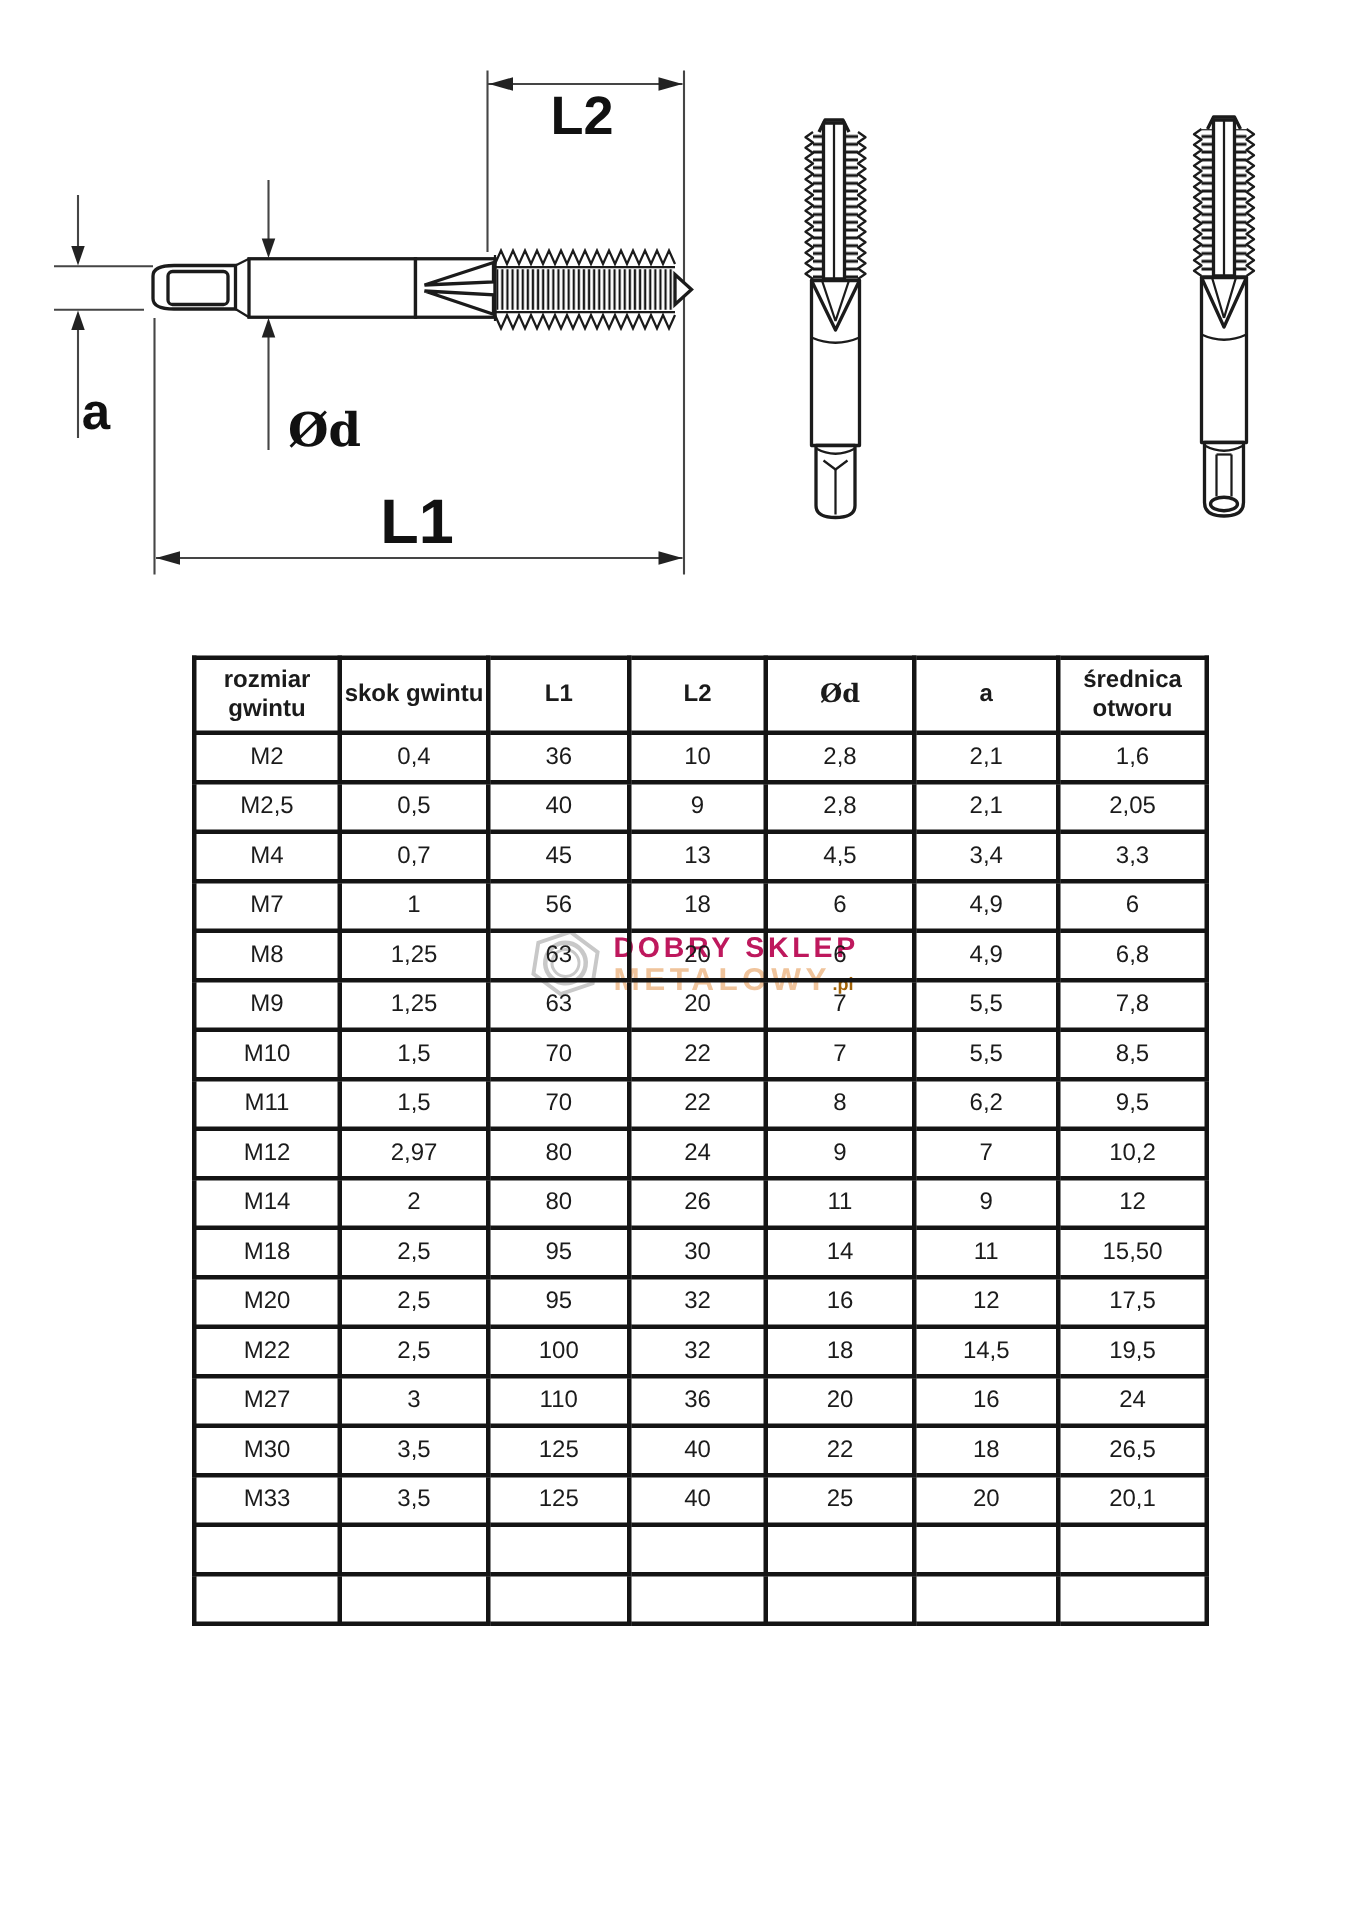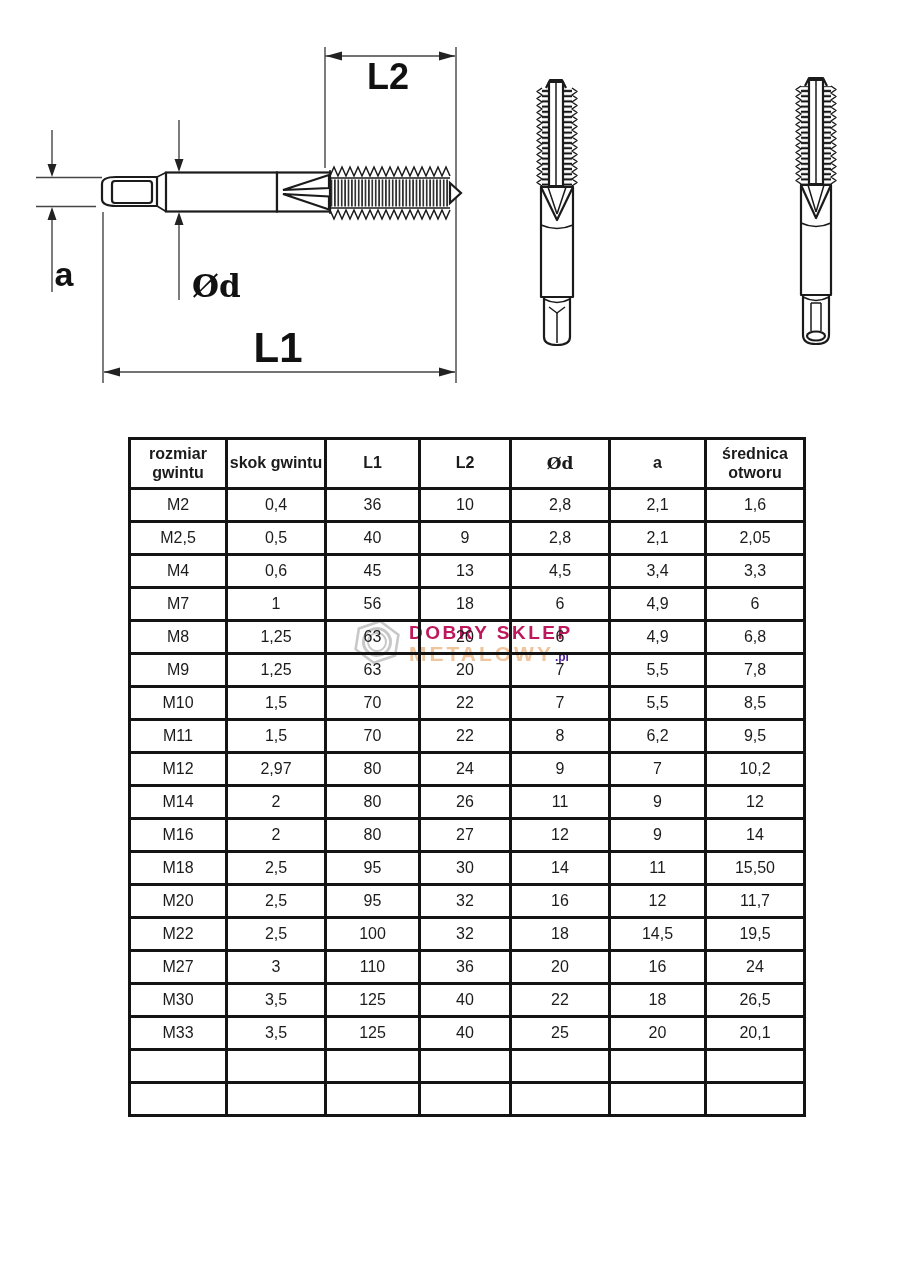--- a/index.html
+++ b/index.html
@@ -5,21 +5,21 @@
   html,body{margin:0;padding:0;background:#ffffff;}
   .stage{position:relative;width:908px;height:1280px;background:#ffffff;
          font-family:"Liberation Sans",sans-serif;overflow:hidden;}
   .drawing{position:absolute;left:0;top:0;}
   
   .watermark{position:absolute;left:350px;top:618px;display:flex;align-items:center;
              gap:5px;z-index:1;}
   .wm-text{display:flex;flex-direction:column;line-height:1.0;}
   .wm-line1{font-weight:bold;font-size:19px;letter-spacing:2.5px;color:#be185d;}
   .wm-line2{font-weight:bold;font-size:21px;letter-spacing:3px;color:#f0c49c;margin-top:1px;}
-  .wm-suffix{font-size:12px;letter-spacing:0;color:#4c1d95;margin-left:1px;}
+  .wm-suffix{font-size:12px;letter-spacing:0;color:#a16207;margin-left:1px;}
   
   .dim-table{position:absolute;left:128px;top:437px;width:675px;z-index:2;
              border-collapse:collapse;table-layout:fixed;background:transparent;}
   .dim-table th,.dim-table td{border:3px solid #141414;text-align:center;
              vertical-align:middle;color:#1b1b1b;padding:0;overflow:hidden;}
   .dim-table thead tr{height:50px;}
   .dim-table tbody tr{height:33px;}
   .dim-table th{font-size:16px;font-weight:bold;line-height:1.15;}
   .dim-table th:nth-child(5){font-family:"DejaVu Serif",serif;font-size:17px;}
   .dim-table td{font-size:16px;}
@@ -188,21 +188,21 @@
           <td>M2,5</td>
           <td>0,5</td>
           <td>40</td>
           <td>9</td>
           <td>2,8</td>
           <td>2,1</td>
           <td>2,05</td>
         </tr>
         <tr>
           <td>M4</td>
-          <td>0,6</td>
+          <td>0,7</td>
           <td>45</td>
           <td>13</td>
           <td>4,5</td>
           <td>3,4</td>
           <td>3,3</td>
         </tr>
         <tr>
           <td>M7</td>
           <td>1</td>
           <td>56</td>
@@ -259,45 +259,36 @@
         <tr>
           <td>M14</td>
           <td>2</td>
           <td>80</td>
           <td>26</td>
           <td>11</td>
           <td>9</td>
           <td>12</td>
         </tr>
         <tr>
-          <td>M16</td>
-          <td>2</td>
-          <td>80</td>
-          <td>27</td>
-          <td>12</td>
-          <td>9</td>
-          <td>14</td>
-        </tr>
-        <tr>
           <td>M18</td>
           <td>2,5</td>
           <td>95</td>
           <td>30</td>
           <td>14</td>
           <td>11</td>
           <td>15,50</td>
         </tr>
         <tr>
           <td>M20</td>
           <td>2,5</td>
           <td>95</td>
           <td>32</td>
           <td>16</td>
           <td>12</td>
-          <td>11,7</td>
+          <td>17,5</td>
         </tr>
         <tr>
           <td>M22</td>
           <td>2,5</td>
           <td>100</td>
           <td>32</td>
           <td>18</td>
           <td>14,5</td>
           <td>19,5</td>
         </tr>

